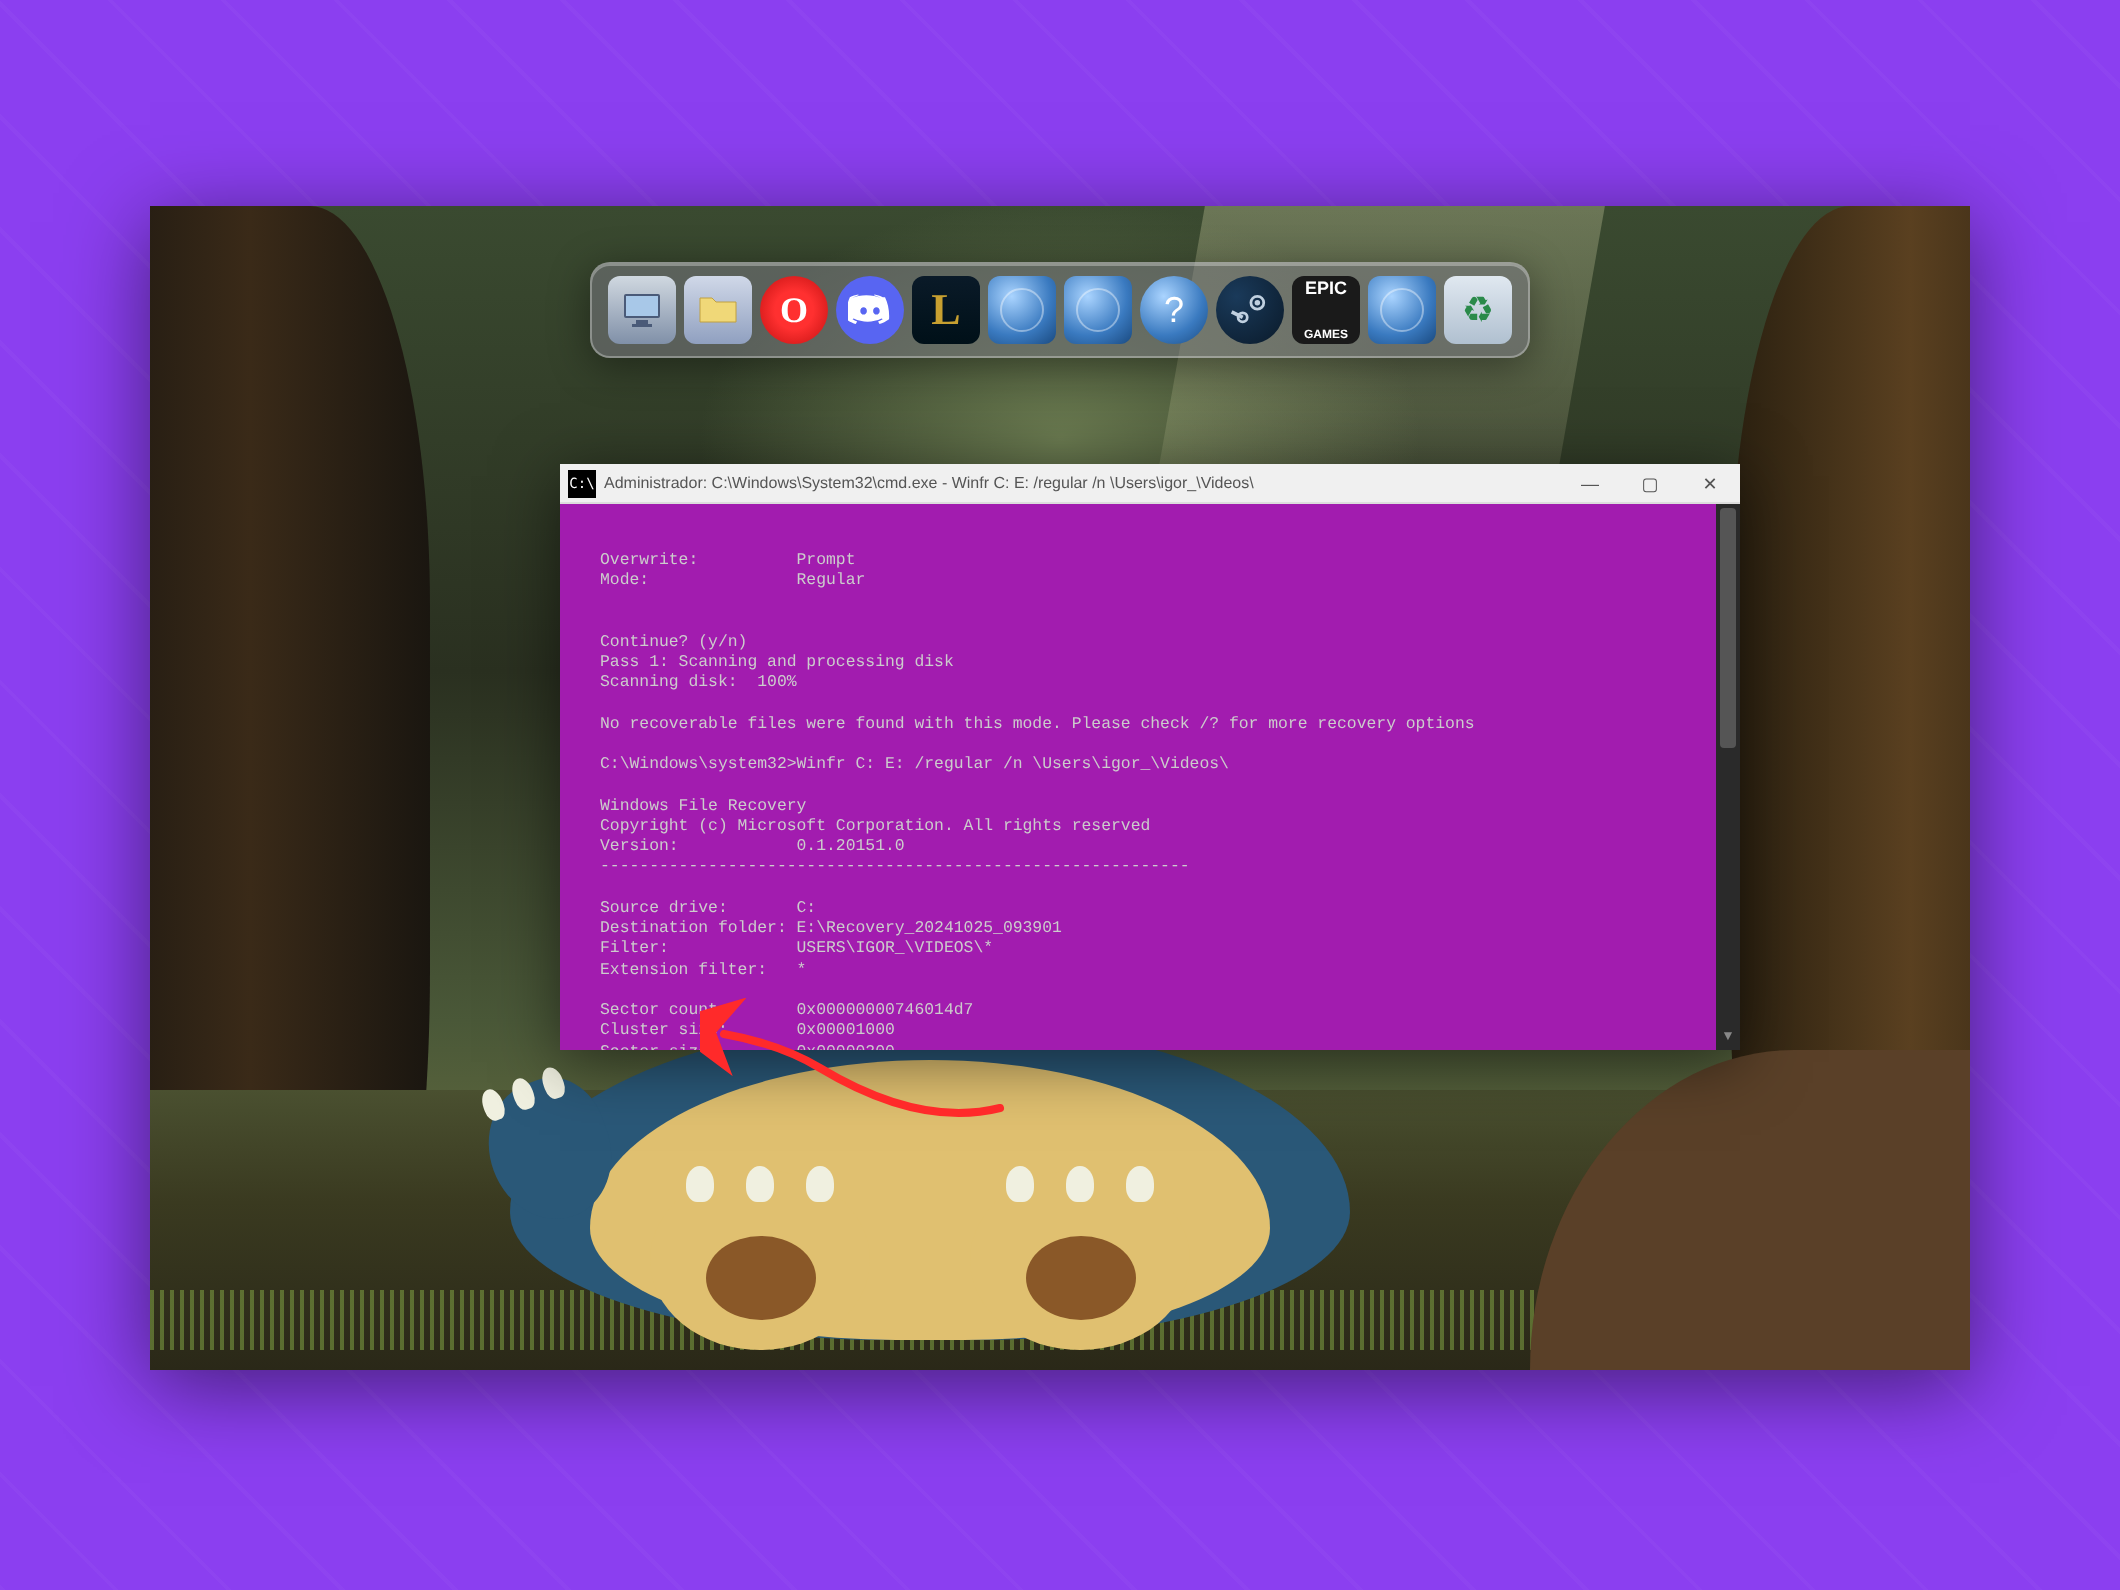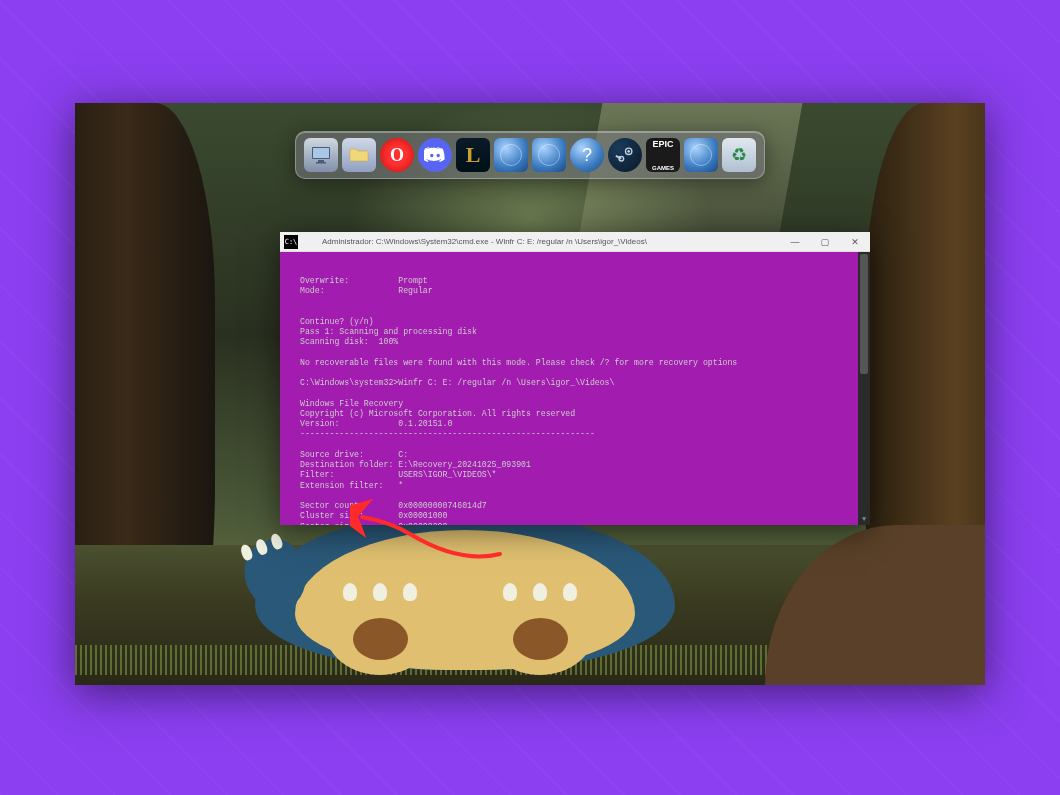--- a/index.html
+++ b/index.html
@@ -178,21 +178,21 @@
     color: #555;
     border-bottom: 1px solid #ddd;
   }
   .cmd-titlebar .icon-cmd {
     width: 14px; height: 14px;
     background: #000;
     margin: 0 4px;
     display:flex;align-items:center;justify-content:center;
     color:#fff; font-size:7px; font-family:monospace;
   }
-  .cmd-titlebar .title { flex: 1; white-space: nowrap; overflow: hidden; text-overflow: ellipsis; margin-left: 20px; }
+  .cmd-titlebar .title { flex: 1; white-space: nowrap; overflow: hidden; text-overflow: ellipsis; }
   .cmd-titlebar .winbtn {
     width: 30px; height: 100%;
     display: flex; align-items: center; justify-content: center;
     color: #555; font-size: 9px; cursor: pointer;
   }
   .cmd-body {
     flex: 1;
     background: #a21caf;
     color: #ccc;
     font-family: Consolas, "Courier New", monospace;

